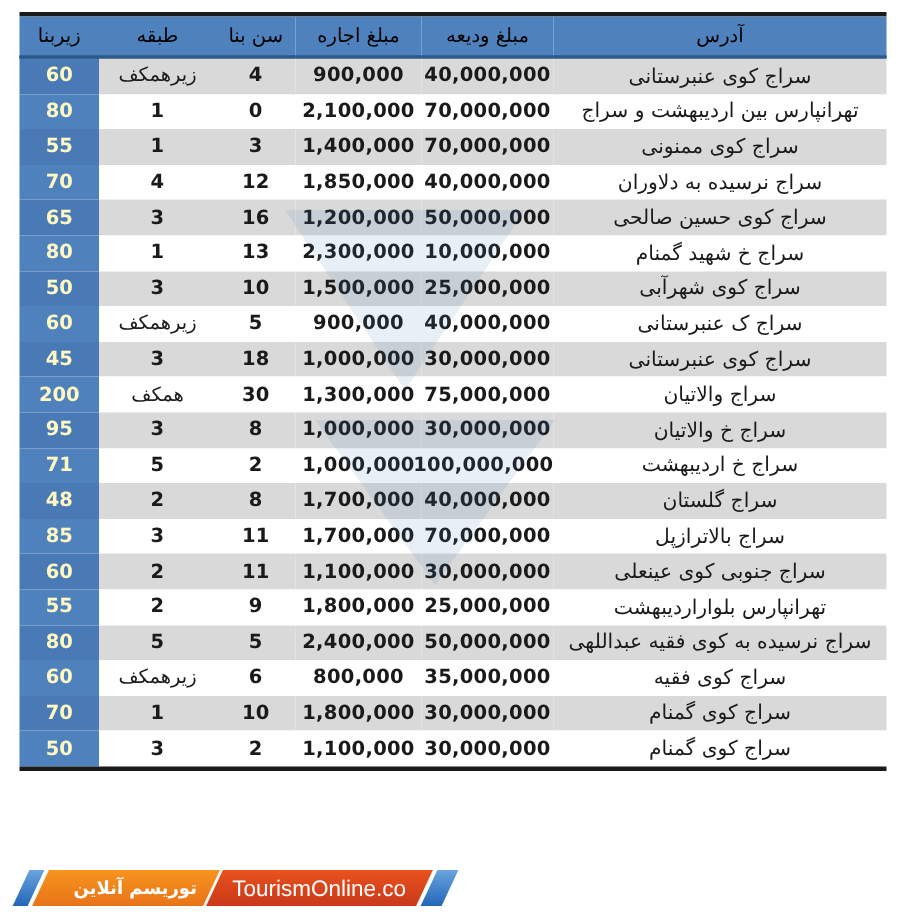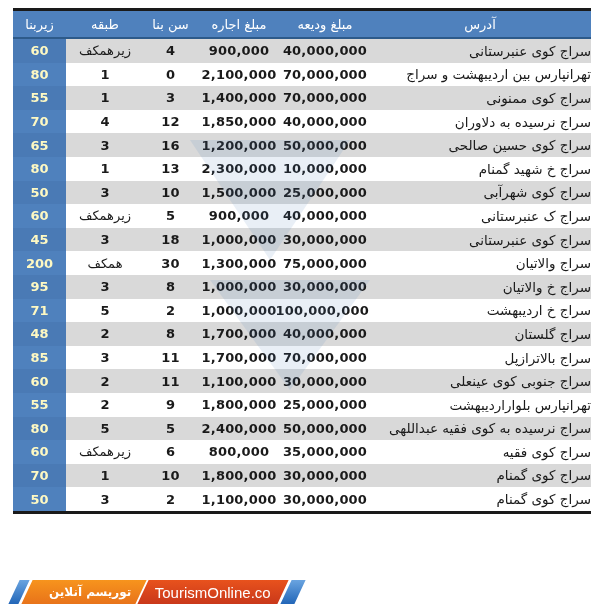--- a/index.html
+++ b/index.html
@@ -1,22 +1,22 @@
 <!DOCTYPE html>
 <html><head>
 <meta charset="utf-8">
 <style>
   html, body { margin: 0; padding: 0; background: #ffffff; }
   body { width: 614px; height: 608px; position: relative; overflow: hidden; font-family: "DejaVu Sans", sans-serif; }
   .wrap { position: absolute; left: 13px; top: 8px; width: 578px; }
   .topline { height: 3px; background: #1a1a1a; }
   table { border-collapse: collapse; width: 578px; table-layout: fixed; direction: rtl; }
-  th { background: #4f81bd; color: #ffffff; font-weight: normal; font-size: 13px; height: 26px; padding: 0; text-align: center; border-bottom: 2px solid #2d5a8a; }
+  th { background: #4f81bd; color: #000000; font-weight: normal; font-size: 13px; height: 26px; padding: 0; text-align: center; border-bottom: 2px solid #2d5a8a; }
   td { height: 23.6px; padding: 0; text-align: center; font-size: 13px; font-weight: bold; color: #1a1a1a; }
-  td.addr { font-weight: normal; font-size: 13.5px; text-align: right; }
+  td.addr { font-weight: normal; font-size: 13.5px; }
   tr.odd td { background: #d9d9d9; }
   tr.even td { background: #ffffff; }
   tr td.area { background: #4f81bd; color: #fef9c3; font-weight: bold; font-family: "DejaVu Sans", sans-serif; }
   tr.odd td.area { background: #4a7ab5; }
   td.num { font-family: "DejaVu Sans", sans-serif; letter-spacing: 0.2px; }
   td.floor-text { font-weight: normal; }
   .bottomline { height: 3px; background: #1a1a1a; }
   .watermark { position: absolute; left: 150px; top: 120px; width: 260px; height: 280px; pointer-events: none; opacity: 0.12; }
   .logo { position: absolute; left: 14px; top: 580px; height: 24px; display: flex; align-items: stretch; }
   .logo .fa { background: linear-gradient(#f7941d, #e8731a); color: #fff; font-size: 12px; font-weight: bold; padding: 0 10px 0 22px; display: flex; align-items: center; transform: skewX(-25deg); }

